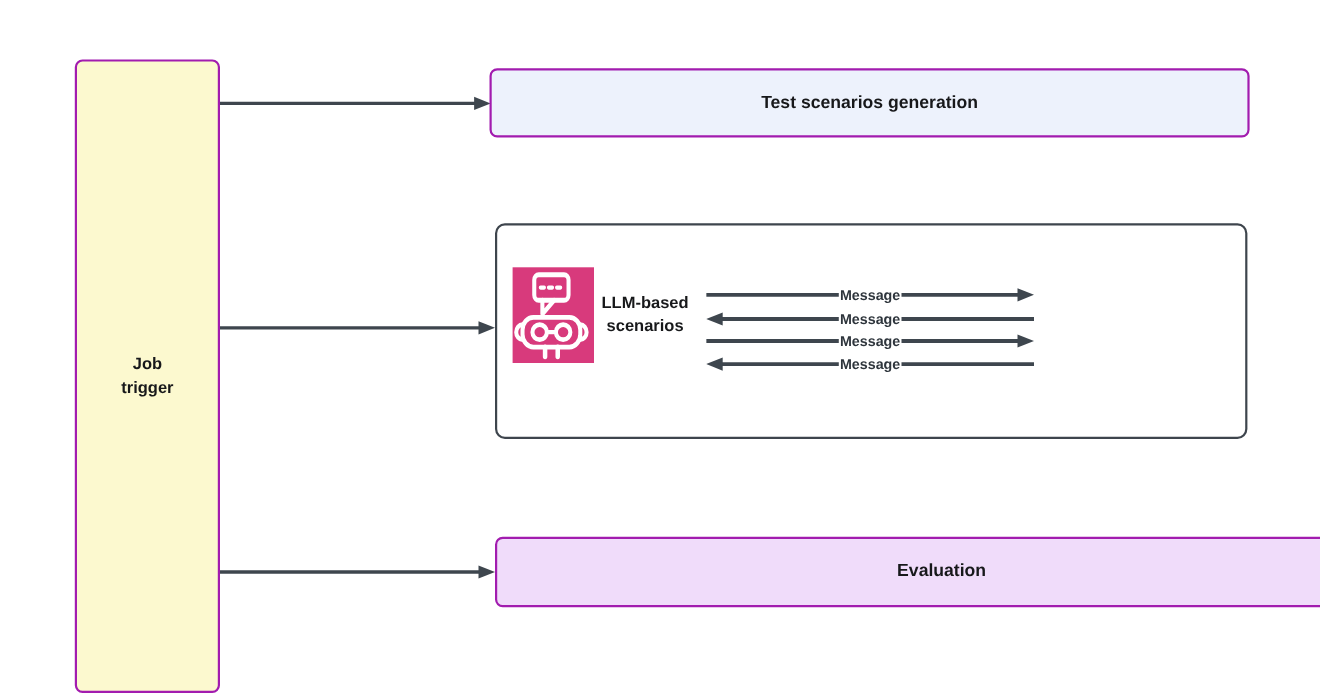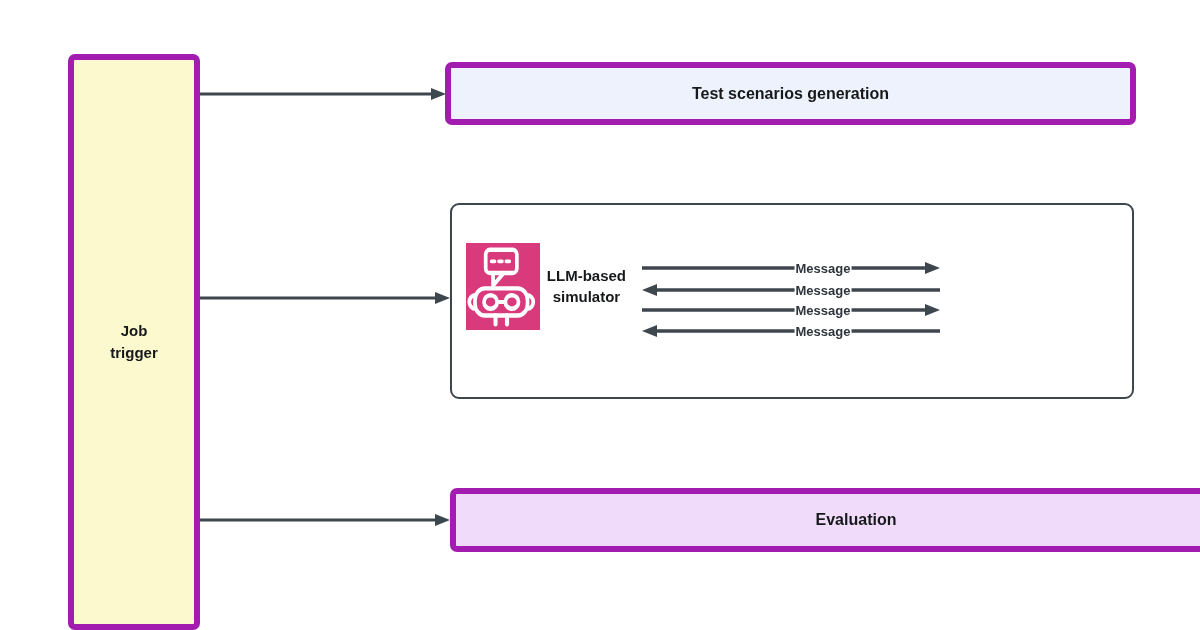--- a/index.html
+++ b/index.html
@@ -8,21 +8,21 @@
     width: 1200px;
     height: 630px;
     background: #ffffff;
     font-family: "Liberation Sans", sans-serif;
     color: #17181A;
     overflow: hidden;
   }
   .node {
     position: absolute;
     box-sizing: border-box;
-    border: 6px solid #a21caf;
+    border: 2px solid #a21caf;
     border-radius: 7px;
     display: flex;
     align-items: center;
     justify-content: center;
     text-align: center;
     font-weight: bold;
   }
   .job-trigger {
     left: 68px; top: 28px; width: 132px; height: 576px;
     background: #FCF9CF;
@@ -80,21 +80,20 @@
   .msg-label {
     position: absolute;
     left: 50%; top: 50%;
     transform: translate(-50%, -50%);
     background: #ffffff;
     padding: 0 1px;
     font-weight: bold;
     font-size: 13px;
     color: #2E353C;
     white-space: nowrap;
-    margin-left: 32px;
   }
   .m1 { top: 55px; }
   .m2 { top: 77px; }
   .m3 { top: 97px; }
   .m4 { top: 118px; }
 </style>
 </head>
 <body>
 
 <div class="canvas">
@@ -135,21 +134,21 @@
           <path d="M11 54 A7 7 0 0 0 11 68"></path>
           <path d="M75 54 A7 7 0 0 1 75 68"></path>
           <ellipse cx="30" cy="61" rx="8" ry="7"></ellipse>
           <ellipse cx="56" cy="61" rx="8" ry="7"></ellipse>
           <path d="M38 61 h10" stroke-width="4"></path>
           <path d="M36 75 v9 M50 75 v9" stroke-width="5"></path>
         </svg>
       </div>
       <div class="bot-label">
         <div>LLM-based</div>
-        <div>simulator</div>
+        <div>scenarios</div>
       </div>
     </div>
 
     <div class="msg-arrow m1">
       <svg width="298" height="16">
         <line x1="0" y1="8" x2="284" y2="8" stroke="#3E464E" stroke-width="3.5"></line>
         <polygon points="283,2 298,8 283,14" fill="#3E464E"></polygon>
       </svg>
       <span class="msg-label">Message</span>
     </div>

